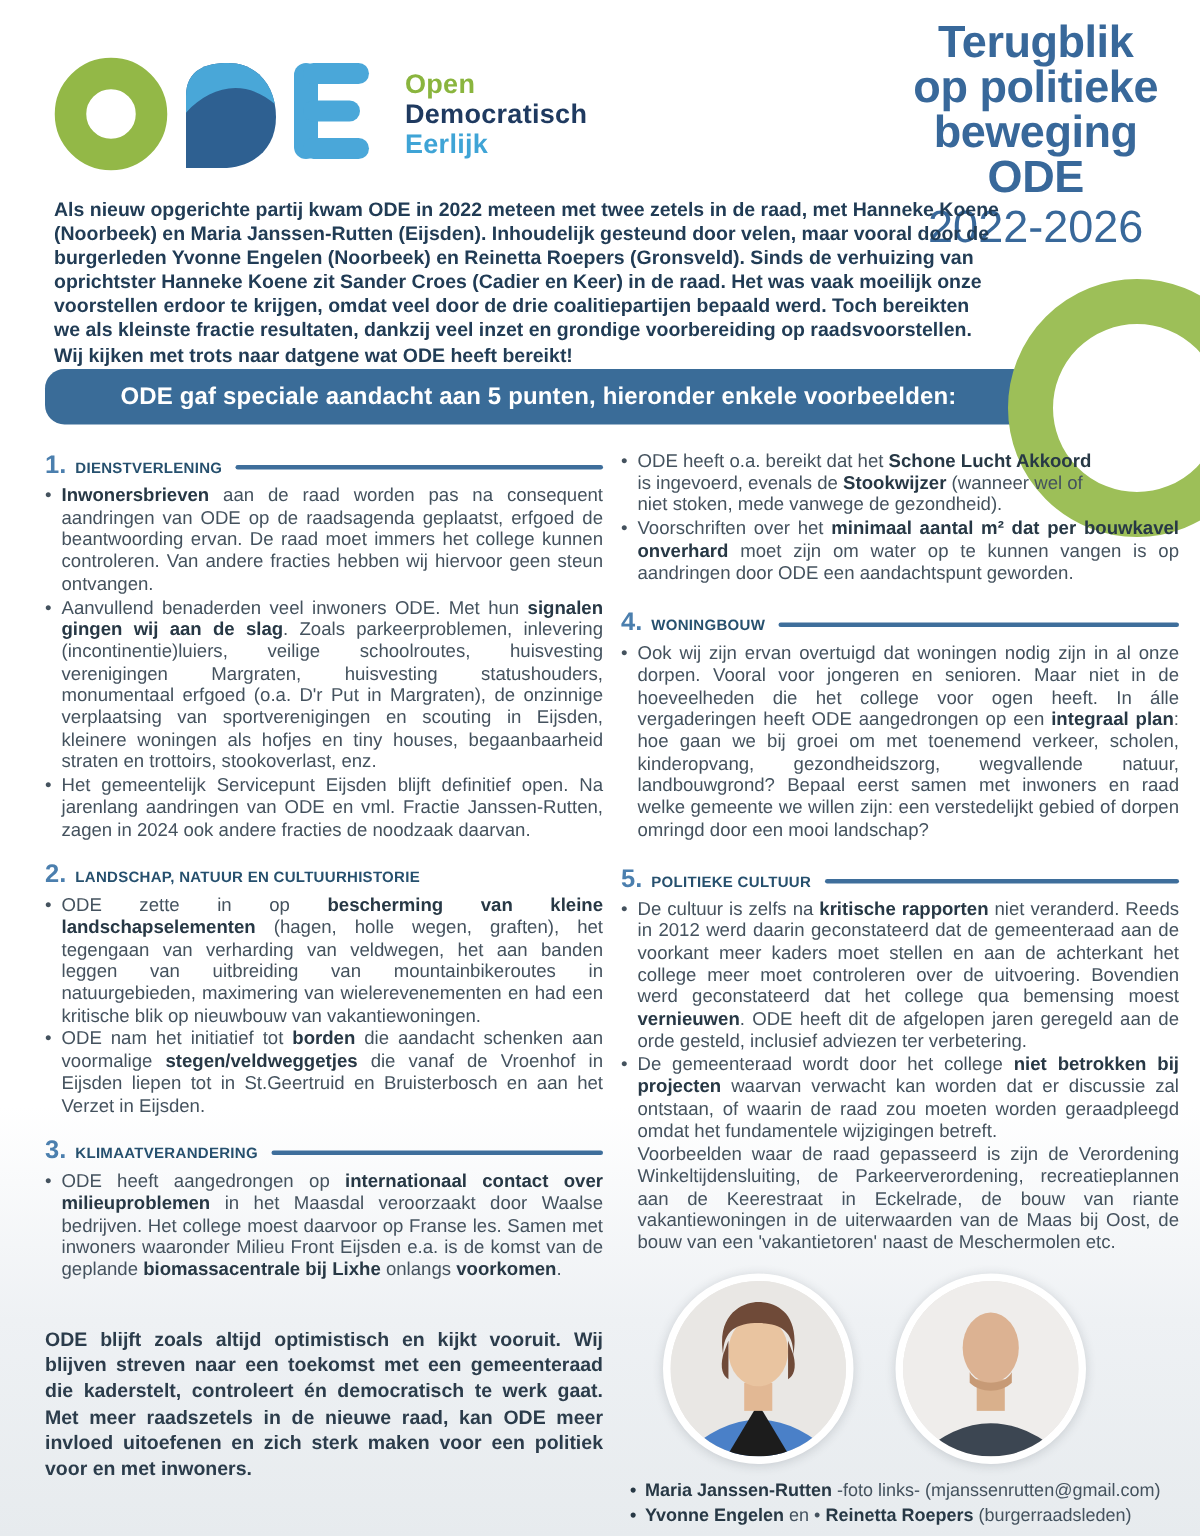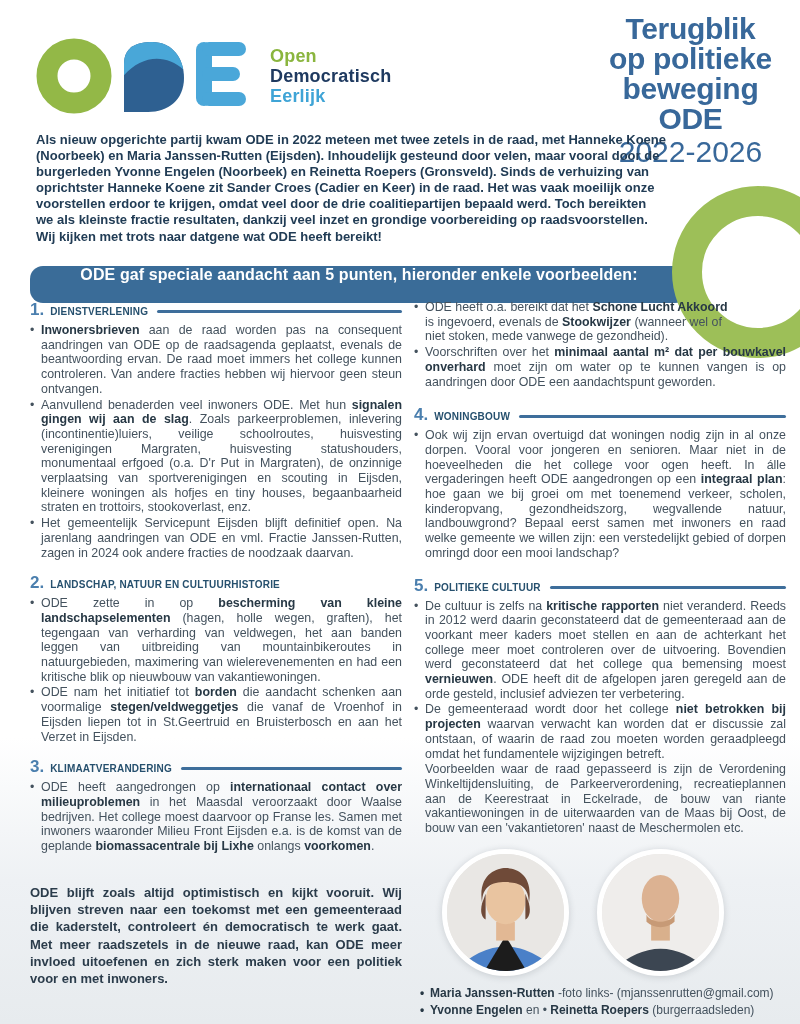--- a/index.html
+++ b/index.html
@@ -12,22 +12,22 @@
   .logo-row{position:absolute;left:34px;top:34px;display:flex;align-items:center;gap:14px;z-index:1;}
   .logo-text{font-weight:700;font-size:18px;line-height:20px;letter-spacing:.2px;}
   .lt-open{color:#8ab53e;}.lt-demo{color:#1f3a60;}.lt-eerlijk{color:#3fa4d6;}
   .title-block{position:absolute;right:28px;top:14px;text-align:center;color:#38689a;z-index:1;}
   .title-block .t-line{font-weight:800;font-size:30px;line-height:30px;letter-spacing:-.3px;}
   .title-block .t-years{font-weight:400;font-size:30px;line-height:32px;margin-top:2px;}
   
   .intro{position:absolute;left:36px;top:132px;width:630px;margin:0;font-weight:700;
          font-size:13px;line-height:16.1px;color:#213c55;z-index:1;}
   
-  .banner{position:absolute;left:30px;top:266px;width:658px;height:37px;background:#3a6c98;border-radius:13px;
-          display:flex;align-items:flex-start;justify-content:center;z-index:1;
+  .banner{position:absolute;left:30px;top:246px;width:658px;height:37px;background:#3a6c98;border-radius:13px;
+          display:flex;align-items:center;justify-content:center;z-index:1;
           color:#ffffff;font-weight:700;font-size:16px;letter-spacing:.1px;}
   
   .col{position:absolute;top:300px;width:372px;z-index:3;}
   .col.left{left:30px;}
   .col.right{left:414px;}
   .sec{margin:0 0 13px 0;}
   .sec-h{display:flex;align-items:baseline;margin:0 0 3px 0;}
   .sec-h .num{color:#4b7fae;font-size:17px;font-weight:800;margin-right:6px;}
   .sec-h .txt{color:#26506e;font-size:10px;font-weight:800;letter-spacing:.2px;white-space:nowrap;}
   .sec-h .rule{flex:1;height:3px;background:#3e6e9b;border-radius:2px;margin-left:9px;align-self:center;margin-top:3px;}
@@ -99,21 +99,21 @@
 
   <div class="col left">
 
     <div class="sec">
       <div class="sec-h">
         <span class="num">1.</span>
         <span class="txt">DIENSTVERLENING</span>
         <span class="rule"></span>
       </div>
       <ul class="bullets">
-        <li><span class="b">Inwonersbrieven</span><span> aan de raad worden pas na consequent aandringen van ODE op de raadsagenda geplaatst, evenals de beantwoording ervan. De raad moet immers het college kunnen controleren. Van andere fracties hebben wij hiervoor geen steun ontvangen.</span></li>
+        <li><span class="b">Inwonersbrieven</span><span> aan de raad worden pas na consequent aandringen van ODE op de raadsagenda geplaatst, erfgoed de beantwoording ervan. De raad moet immers het college kunnen controleren. Van andere fracties hebben wij hiervoor geen steun ontvangen.</span></li>
         <li><span>Aanvullend benaderden veel inwoners ODE. Met hun </span><span class="b">signalen gingen wij aan de slag</span><span>. Zoals parkeerproblemen, inlevering (incontinentie)luiers, veilige schoolroutes, huisvesting verenigingen Margraten, huisvesting statushouders, monumentaal erfgoed (o.a. D'r Put in Margraten), de onzinnige verplaatsing van sportverenigingen en scouting in Eijsden, kleinere woningen als hofjes en tiny houses, begaanbaarheid straten en trottoirs, stookoverlast, enz.</span></li>
         <li><span>Het gemeentelijk Servicepunt Eijsden blijft definitief open. Na jarenlang aandringen van ODE en vml. Fractie Janssen-Rutten, zagen in 2024 ook andere fracties de noodzaak daarvan.</span></li>
       </ul>
     </div>
 
     <div class="sec">
       <div class="sec-h">
         <span class="num">2.</span>
         <span class="txt">LANDSCHAP, NATUUR EN CULTUURHISTORIE</span>
       </div>

